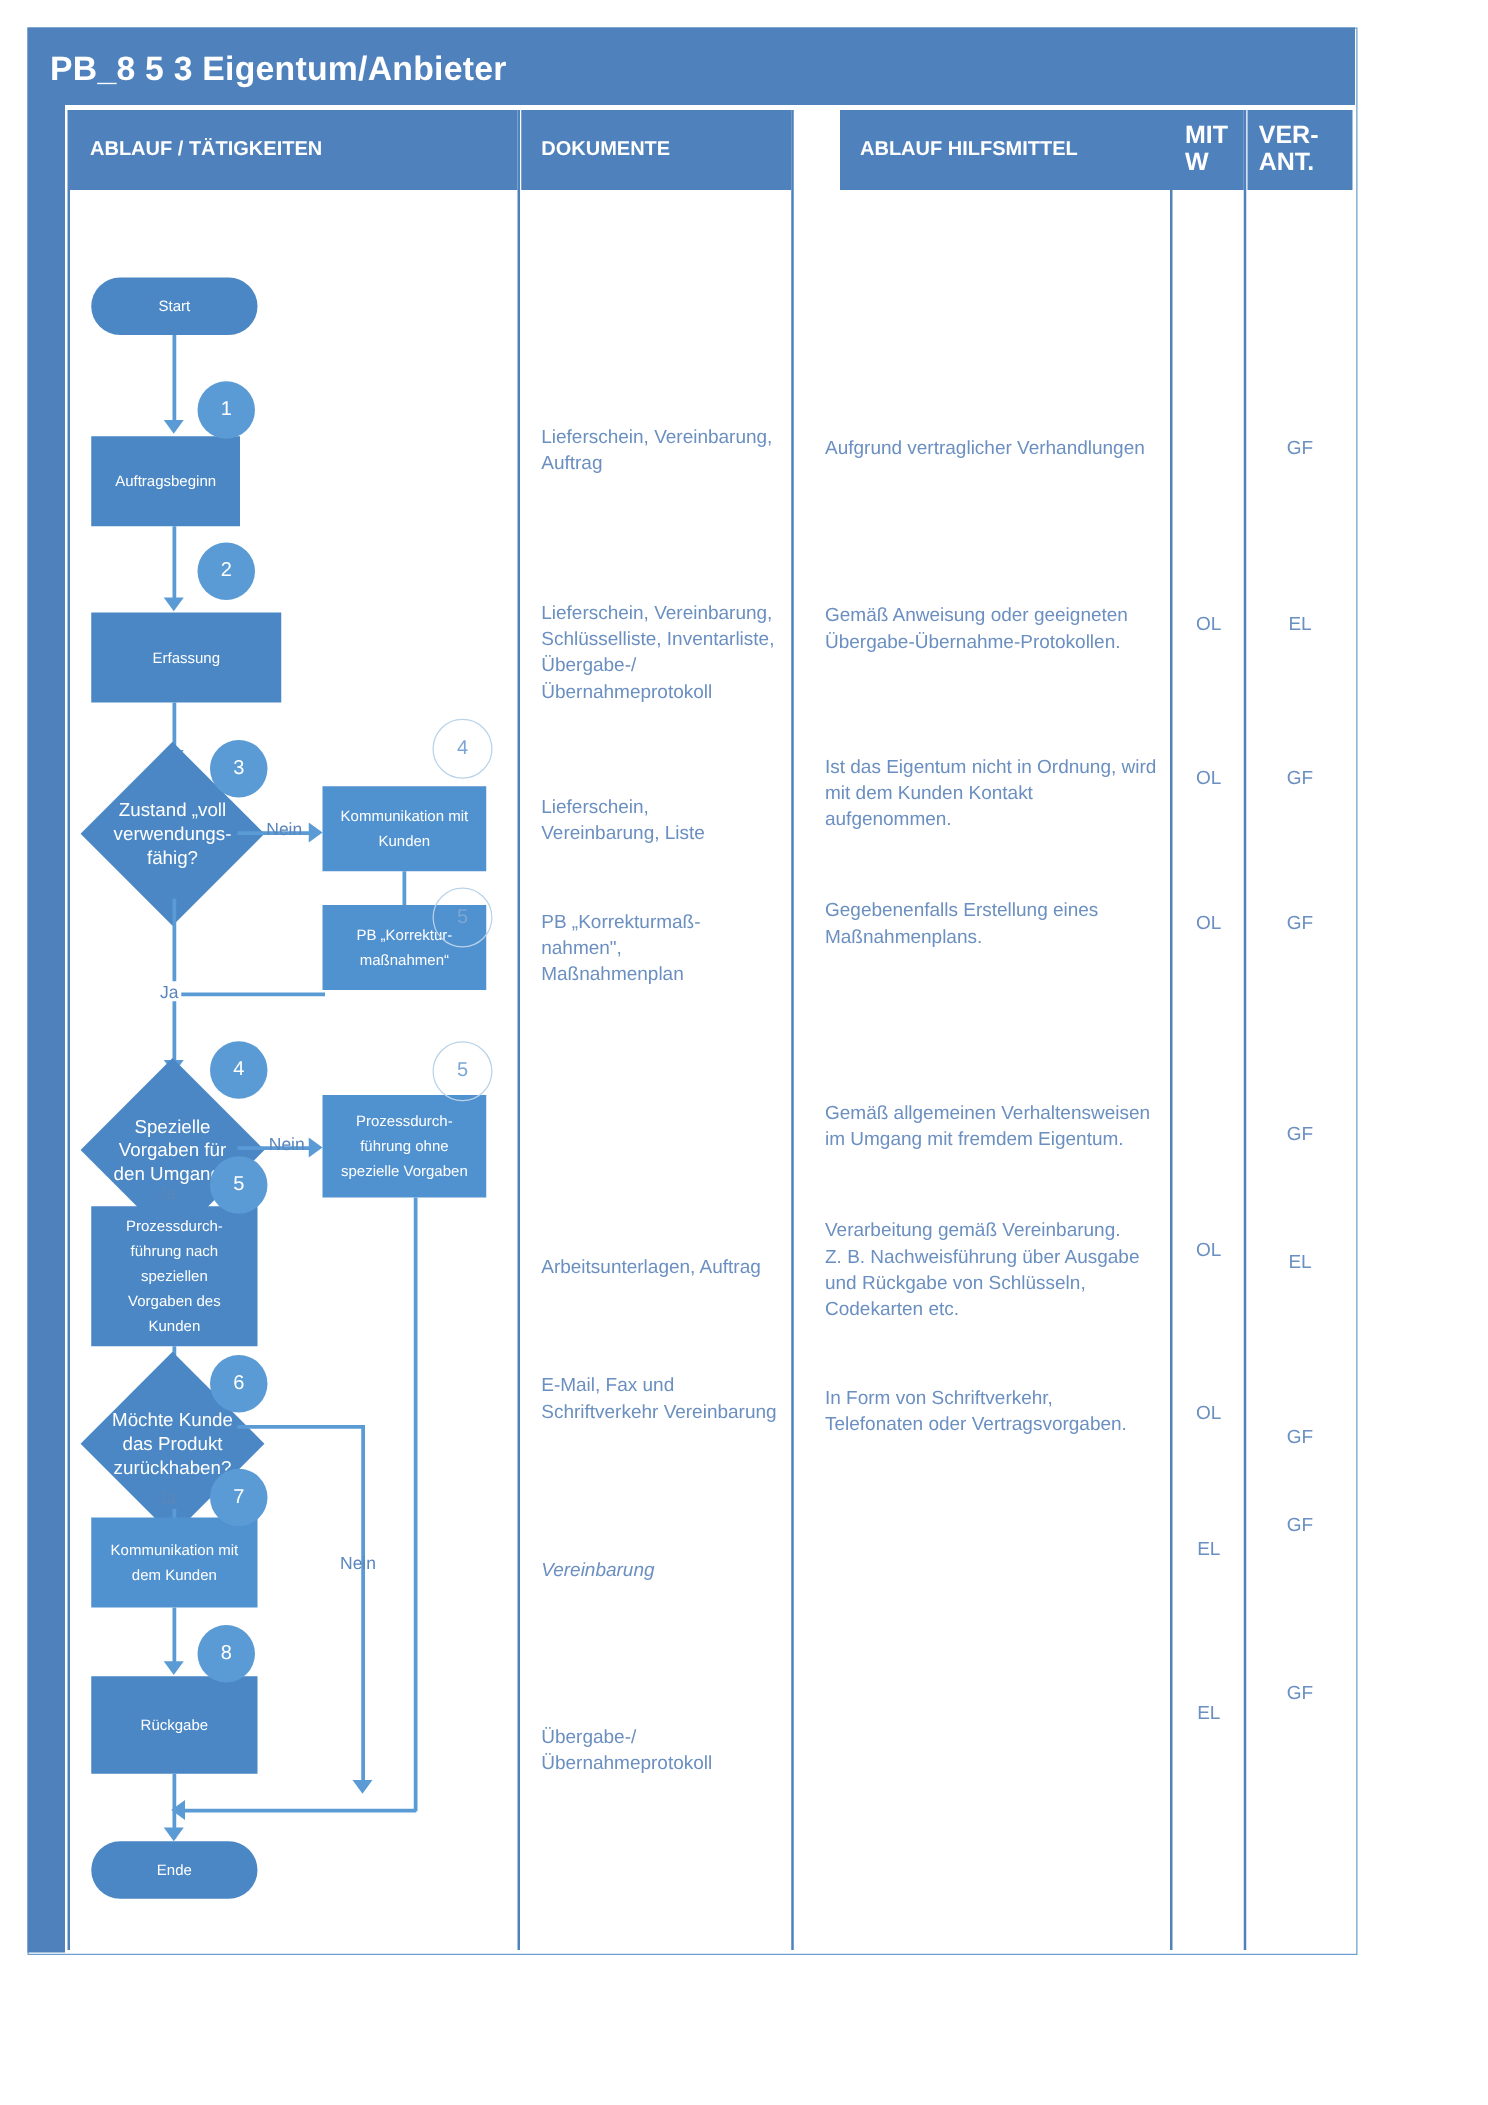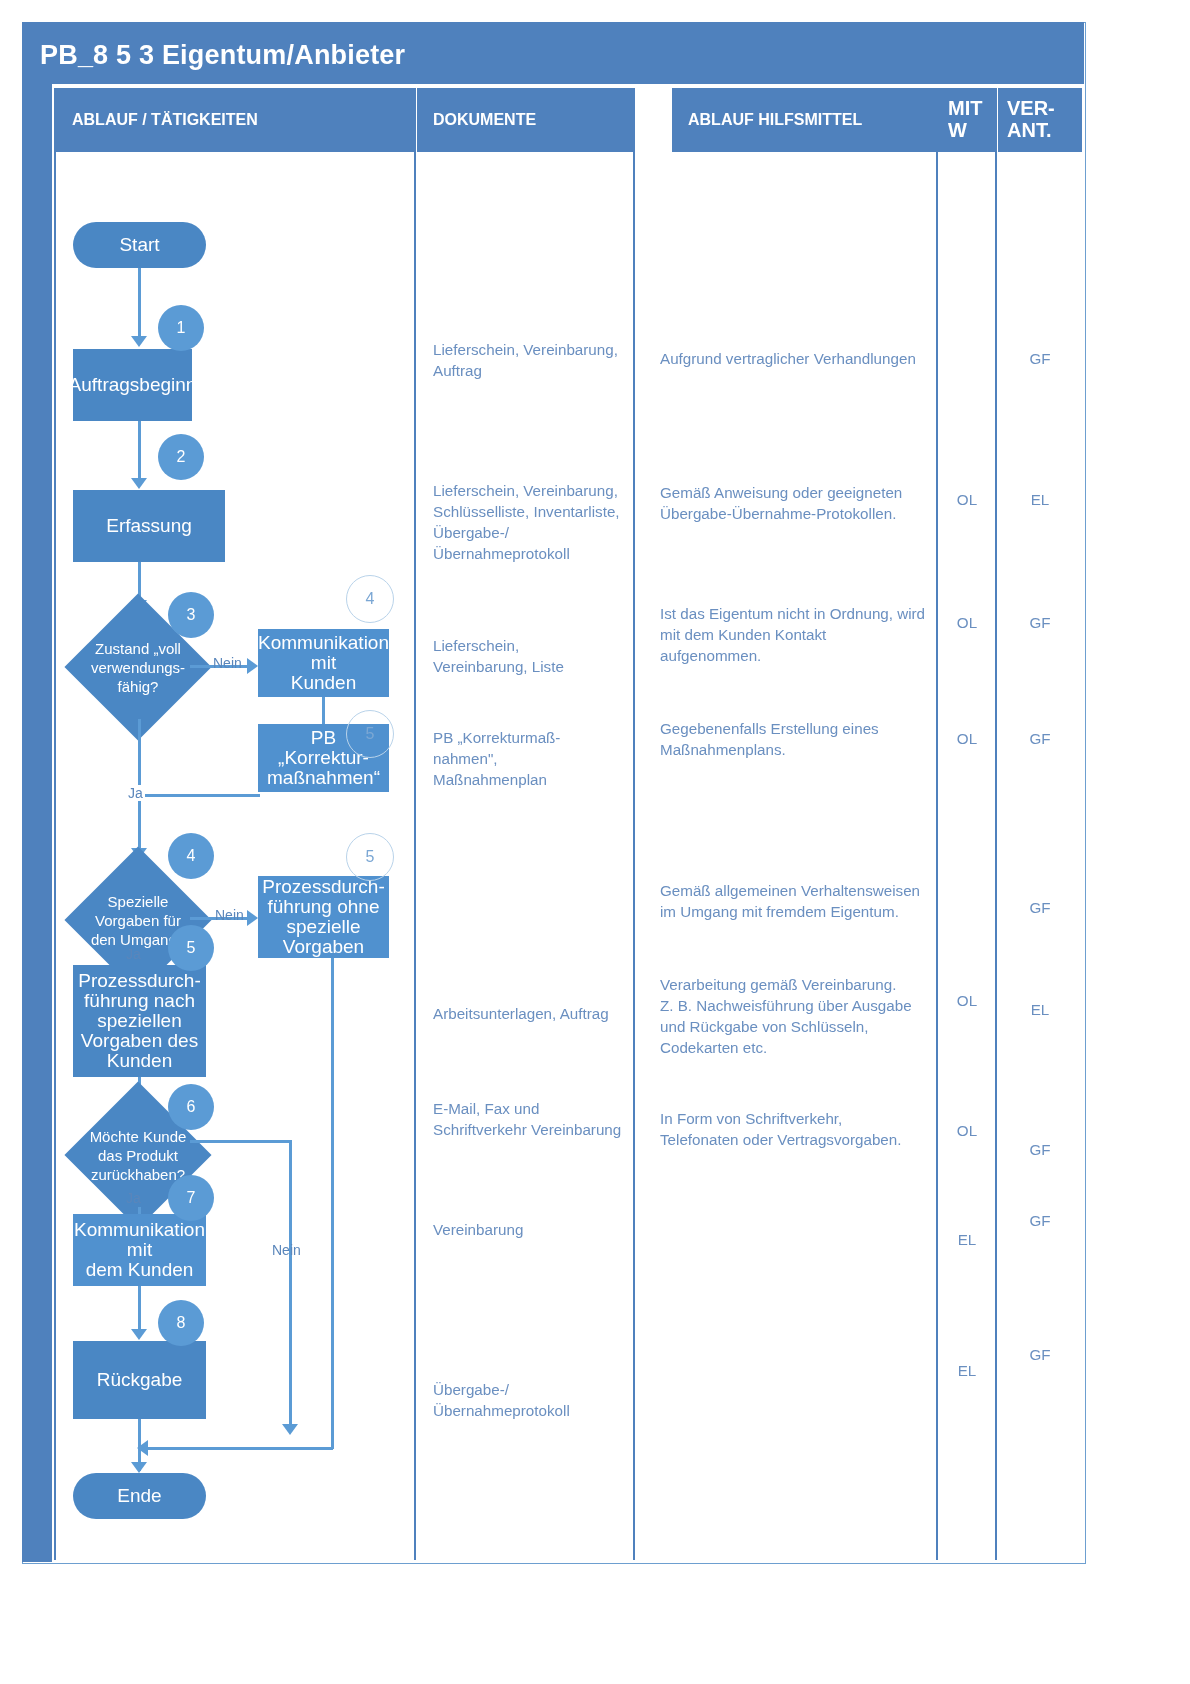--- a/index.html
+++ b/index.html
@@ -35,21 +35,21 @@
 
   
   .cell{position:absolute;color:#6a8fc0;font-size:15.2px;line-height:21px;}
   .col-dok{left:433px;width:196px;}
   .col-hilf{left:660px;width:272px;}
   .col-mitw{left:939px;width:56px;text-align:center;}
   .col-verant{left:998px;width:84px;text-align:center;}
 
   
   .shape{position:absolute;background:#4a87c4;color:#ffffff;display:flex;align-items:center;justify-content:center;
-         text-align:center;font-size:19px;line-height:20px;box-sizing:border-box;padding:2px 6px;}
+         text-align:center;font-size:12px;line-height:20px;box-sizing:border-box;padding:2px 6px;}
   .shape.term{border-radius:32px;}
   .shape.proc{border-radius:0;}
   .shape.lt{background:#5091cf;}
 
   .diamond{position:absolute;}
   .diamond .dshape{position:absolute;left:0;top:0;width:100%;height:100%;background:#4a87c4;
                    transform:rotate(45deg);}
   .diamond .dtext{position:absolute;left:-26px;top:0;width:calc(100% + 52px);height:100%;
                   display:flex;align-items:center;justify-content:center;text-align:center;
                   color:#ffffff;font-size:15px;line-height:19px;z-index:3;}
@@ -260,21 +260,21 @@
     <div>nahmen",</div>
     <div>Maßnahmenplan</div>
   </div>
   <div class="cell col-dok" style="top:1003px;">
     <div>Arbeitsunterlagen, Auftrag</div>
   </div>
   <div class="cell col-dok" style="top:1098px;">
     <div>E-Mail, Fax und</div>
     <div>Schriftverkehr Vereinbarung</div>
   </div>
-  <div class="cell col-dok" style="top:1219px;">
+  <div class="cell col-dok" style="top:1246px;font-style:italic;">
     <div>Vereinbarung</div>
   </div>
   <div class="cell col-dok" style="top:1379px;">
     <div>Übergabe-/</div>
     <div>Übernahmeprotokoll</div>
   </div>
 
   <div class="cell col-hilf" style="top:348px;">
     <div>Aufgrund vertraglicher Verhandlungen</div>
   </div>

